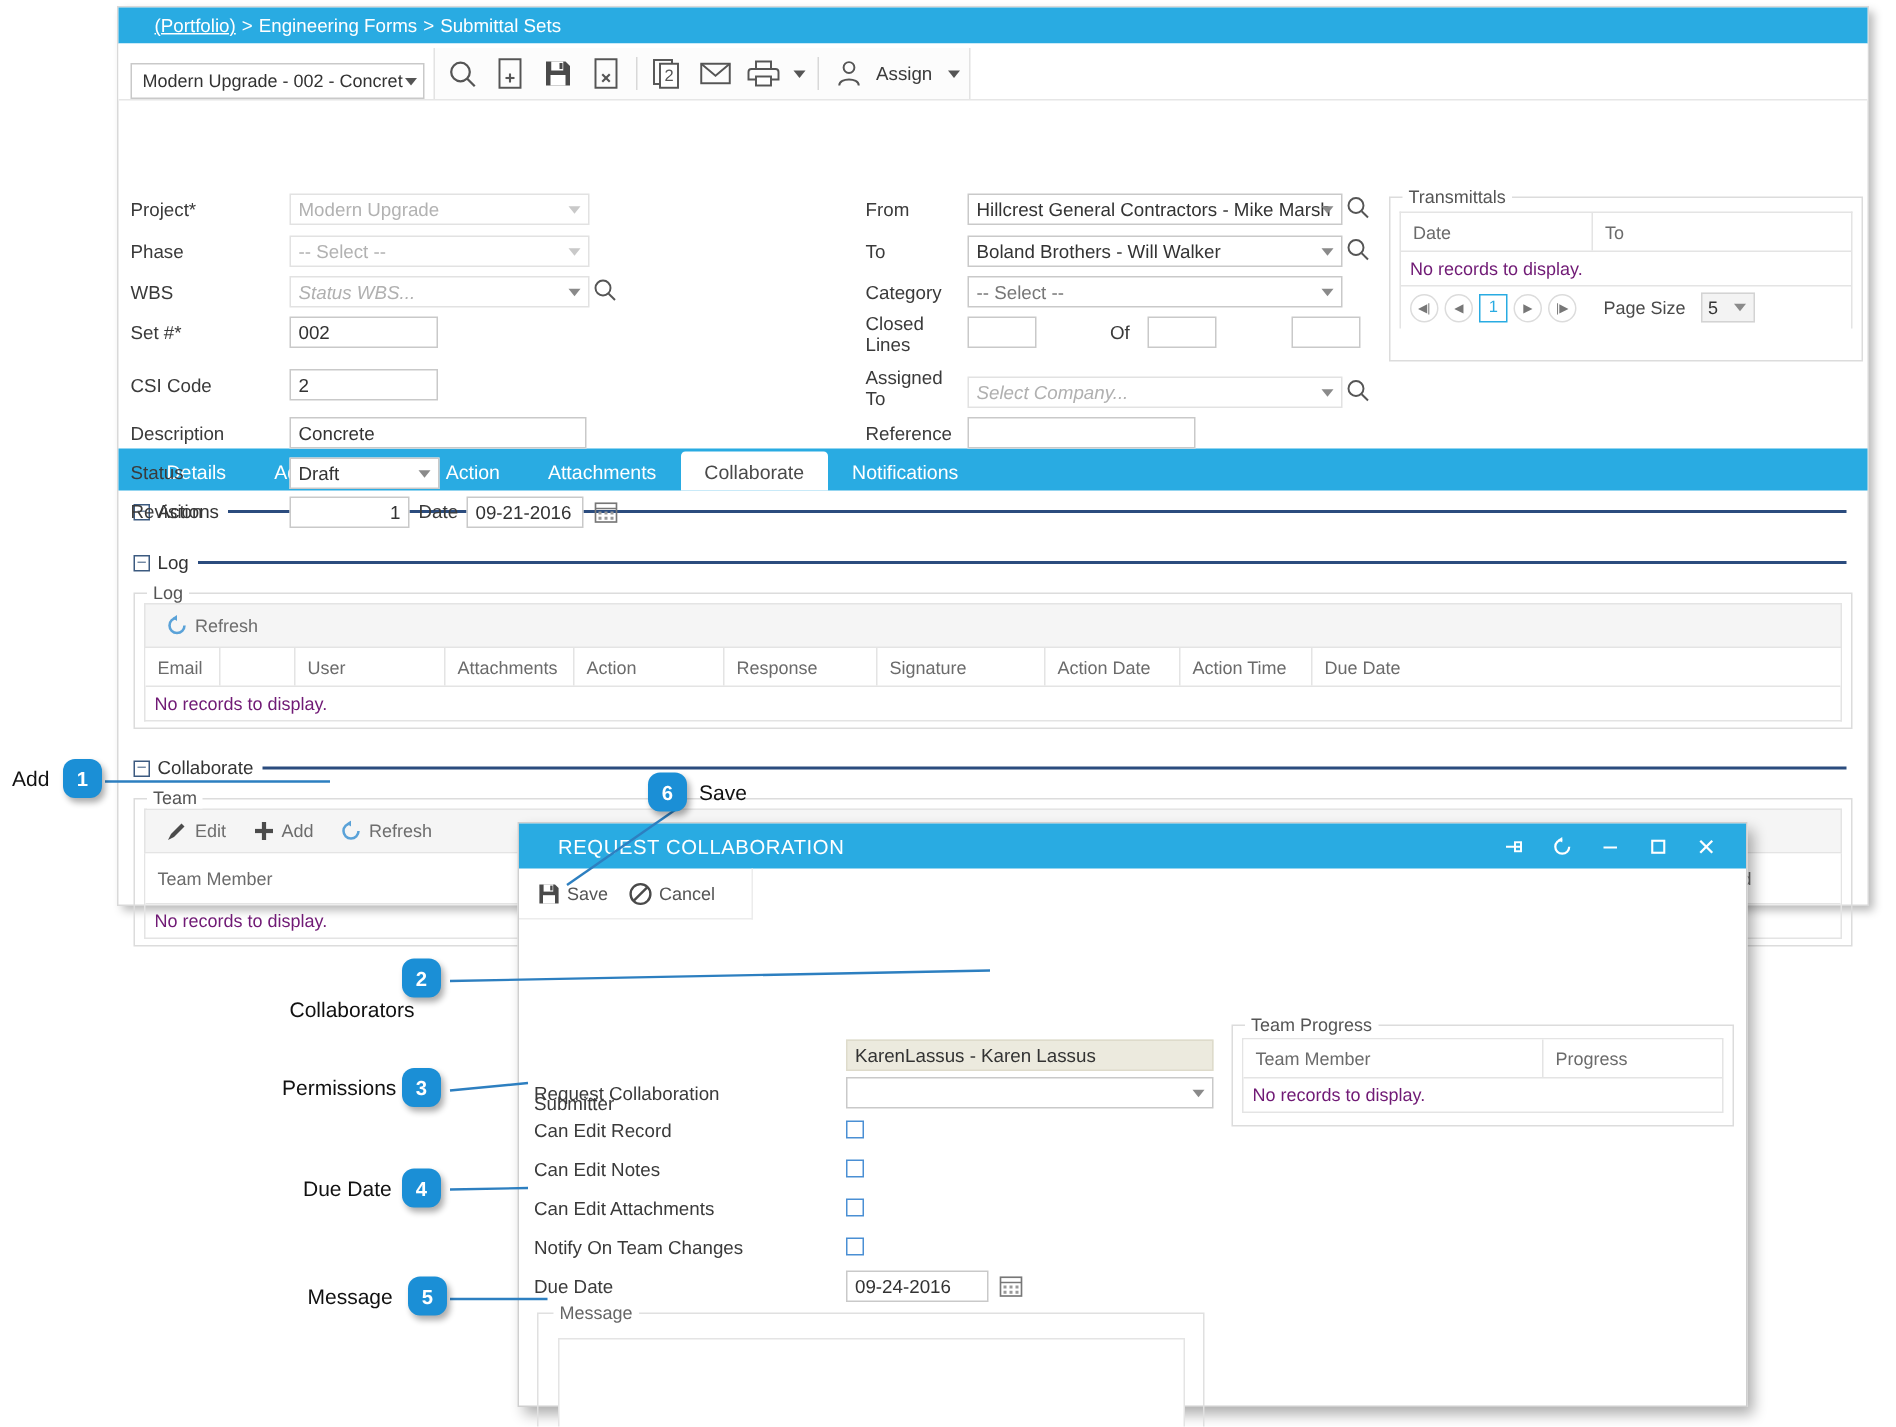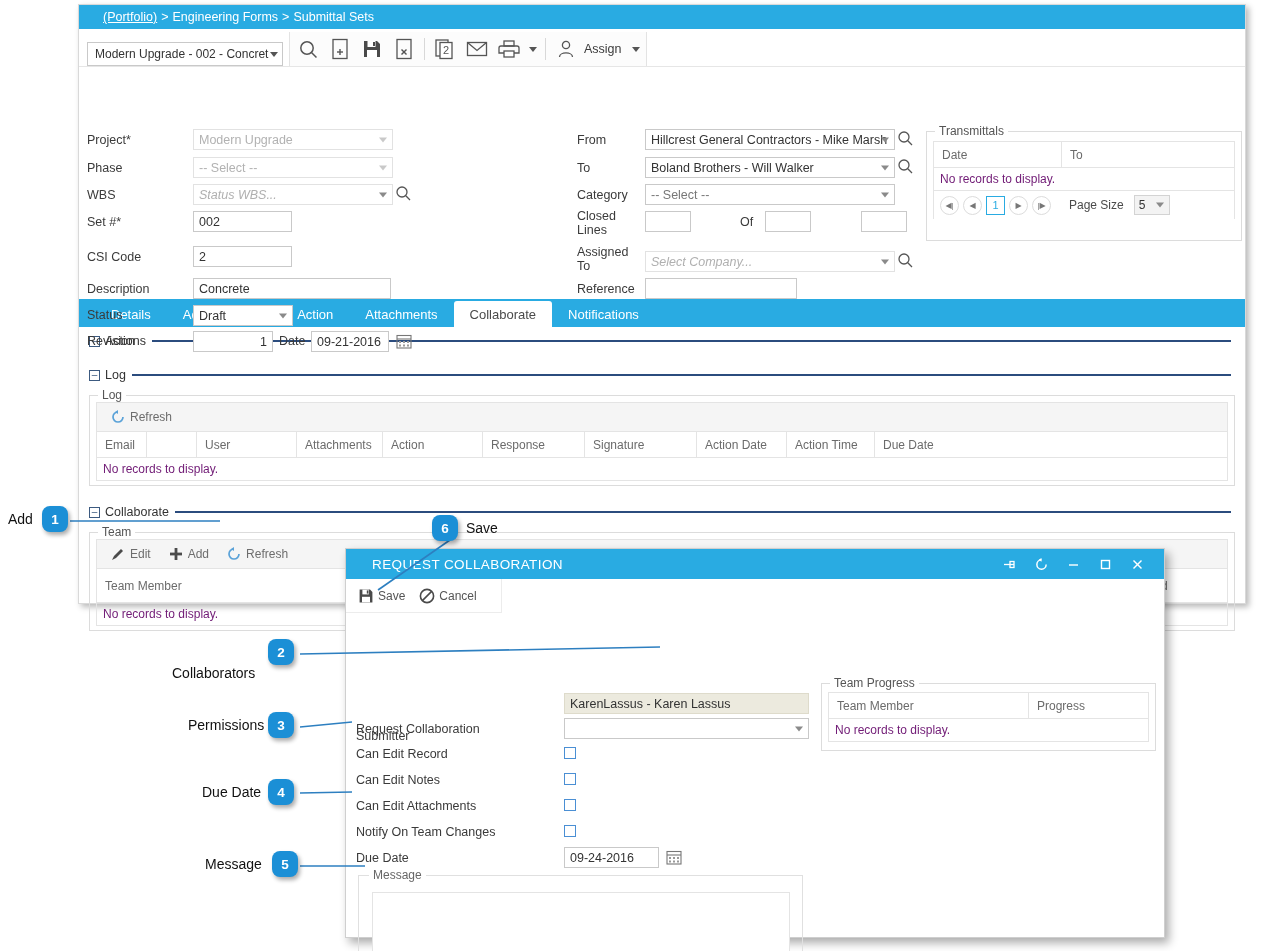--- a/index.html
+++ b/index.html
@@ -680,21 +680,21 @@
     <line x1="300" y1="654" x2="660" y2="647" stroke="#2d7fc0" stroke-width="1.6"></line>
     <line x1="300" y1="727" x2="352" y2="722" stroke="#2d7fc0" stroke-width="1.6"></line>
     <line x1="300" y1="793" x2="352" y2="792" stroke="#2d7fc0" stroke-width="1.6"></line>
     <line x1="300" y1="866" x2="365" y2="866" stroke="#2d7fc0" stroke-width="1.6"></line>
     <line x1="450" y1="540" x2="378" y2="590" stroke="#2d7fc0" stroke-width="1.6"></line>
   </svg>
 
   <div class="ann-label" style="left:8px; top:511px;">Add</div>
   <div class="marker" style="left:42px; top:506px;">1</div>
 
-  <div class="ann-label" style="left:172px; top:644px;margin-top:21px;">Collaborators</div>
+  <div class="ann-label" style="left:193px; top:644px;margin-top:21px;">Collaborators</div>
   <div class="marker" style="left:268px; top:639px;">2</div>
 
   <div class="ann-label" style="left:188px; top:717px;">Permissions</div>
   <div class="marker" style="left:268px; top:712px;">3</div>
 
   <div class="ann-label" style="left:202px; top:784px;">Due Date</div>
   <div class="marker" style="left:268px; top:779px;">4</div>
 
   <div class="ann-label" style="left:205px; top:856px;">Message</div>
   <div class="marker" style="left:272px; top:851px;">5</div>

